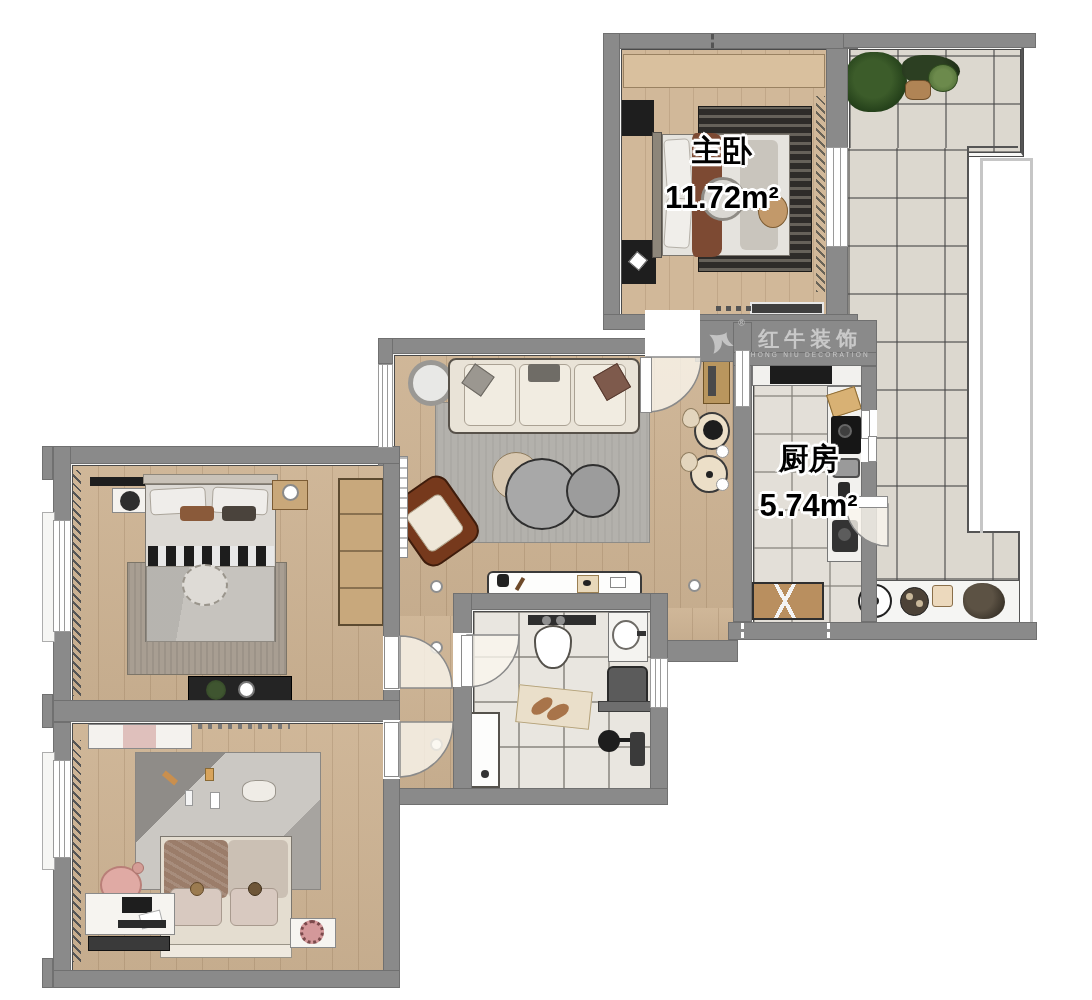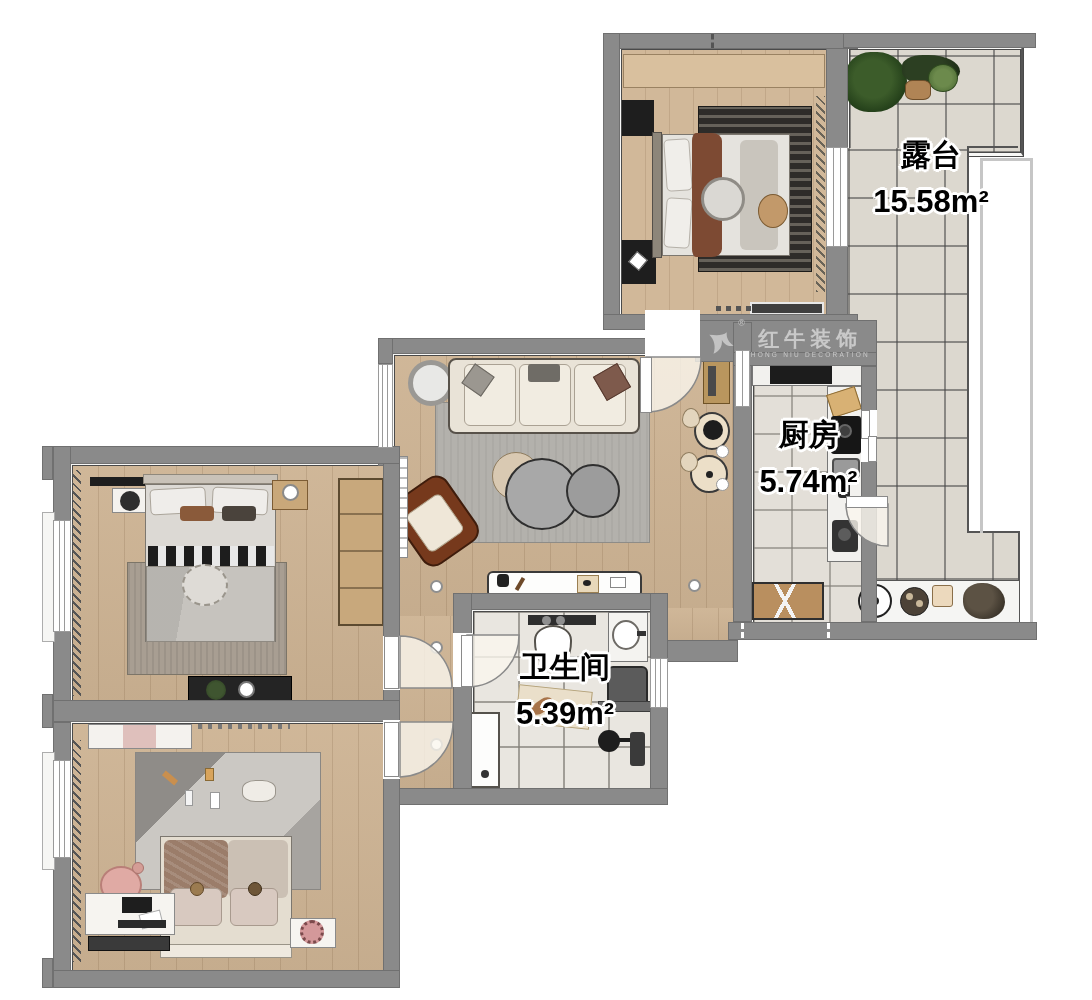--- a/index.html
+++ b/index.html
@@ -277,26 +277,22 @@
     <svg width="30" height="30" viewBox="0 0 36 36">
       <path d="M4 8 C10 14, 12 22, 9 31 C16 28, 20 22, 19 14 C22 20, 28 23, 33 21 C27 17, 24 11, 25 5 C20 9, 14 9, 4 8 Z" fill="#c9c9c9" opacity="0.9"></path>
     </svg>
     <span class="reg">®</span>
     <div class="bt">
       <span class="brand">红牛装饰</span>
       <span class="sub">HONG NIU DECORATION</span>
     </div>
   </div>
 
-  <div class="rl" style="left:931px;top:140px;">
-    <span class="nm">露台</span>
-    <span class="ar">15.58m²</span>
+  <div class="rl" style="left:722px;top:136px;">
+    <span class="nm">主卧</span>
+    <span class="ar">11.72m²</span>
   </div>
-  <div class="rl" style="left:800px;top:420px;padding-left:17px;">
+  <div class="rl" style="left:800px;top:444px;padding-left:17px;">
     <span class="nm">厨房</span>
     <span class="ar">5.74m²</span>
   </div>
-  <div class="rl" style="left:565px;top:652px;">
-    <span class="nm">卫生间</span>
-    <span class="ar">5.39m²</span>
-  </div>
 
 </div>
 
 </body></html>

